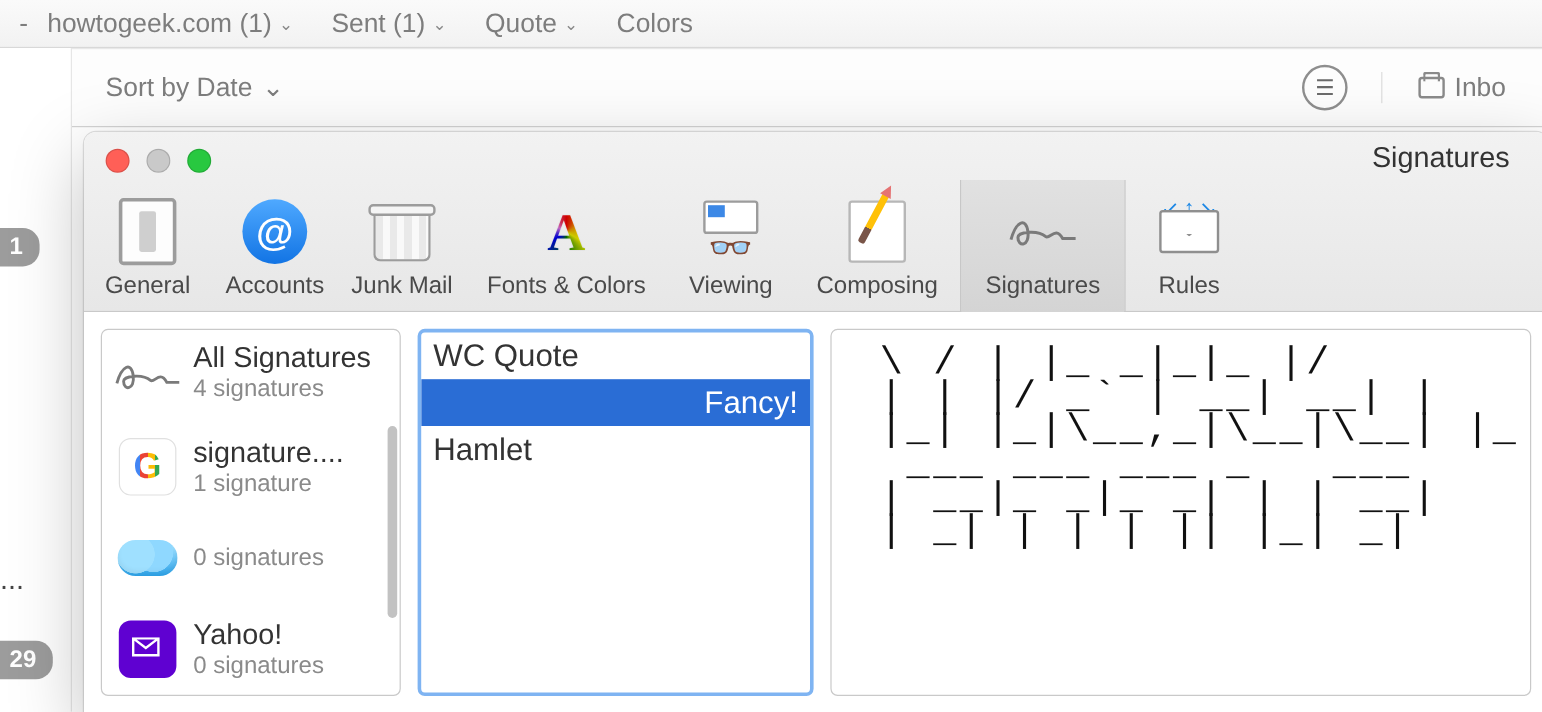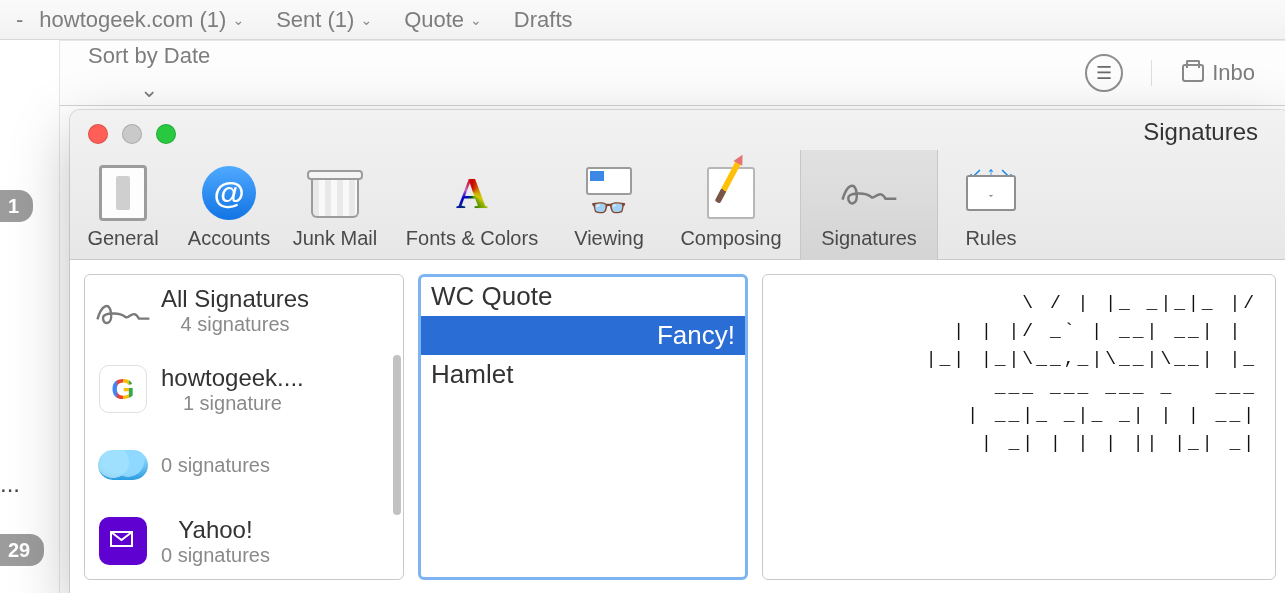--- a/index.html
+++ b/index.html
@@ -27,21 +27,21 @@
 
   .bg-toolbar-second {
     position: absolute; left: 60px; right: 0; top: 40px; height: 66px;
     background: #fdfdfd;
     border-top: 1px solid #e8e8e8;
     border-bottom: 1px solid #d3d3d3;
     display: flex; align-items: center; justify-content: space-between;
     padding: 0 30px 0 28px;
     font-size: 22px; color: #7d7d7d;
   }
-  .sort-by { display: flex; align-items: center; gap: 8px; cursor: pointer; flex-direction: column; }
+  .sort-by { display: flex; align-items: center; gap: 8px; cursor: pointer; }
   .right-tools { display: flex; align-items: center; gap: 28px; }
 
   .circle-btn {
     width: 38px; height: 38px; border-radius: 50%;
     border: 2px solid #8e8e8e; display: flex; align-items: center; justify-content: center;
     color: #6b6b6b; font-size: 18px;
   }
   .inb-wrap { display: flex; align-items: center; gap: 8px; border-left:1px solid #ddd; padding-left: 30px; height: 100%; }
 
   .left-edge {
@@ -128,23 +128,22 @@
   .ic-rules .env { width:50px; height:36px; border:2px solid #8f8f8f; border-radius:3px; background:#fff; position:relative;}
   .ic-rules .env::after { content:""; position:absolute; left:0; right:0; top:0; height:18px; border-bottom:2px solid #8f8f8f; clip-path: polygon(0 0, 100% 0, 50% 100%); background:#fff;}
   .ic-rules .arrows { position:absolute; top:-12px; left:0; right:0; display:flex; justify-content:space-around; font-size:18px; color:#1e88e5;}
 
   
   .pref-body {
     position: absolute; left: 0; right: 0; top: 150px; bottom: 0;
     display: flex; gap: 14px; padding: 14px; background:#fff;
   }
   .col1 {
-    width: 320px; border: 1px solid #c9c9c9; border-radius: 6px; overflow-y: auto;
+    width: 250px; border: 1px solid #c9c9c9; border-radius: 6px; overflow-y: auto;
     position: relative;
-    text-align: center;
   }
   .acct-item {
     display: flex; align-items: center; gap: 10px; padding: 10px 10px;
     cursor: pointer;
   }
   .acct-item.top { align-items: flex-start; }
   .acct-item .ic-box {
     width: 56px; height: 56px; display:flex; align-items:center; justify-content:center;
     border-radius: 10px;
   }
@@ -188,22 +187,22 @@
   .sig-list .sig-item.selected {
     background:#2a6dd5; color:#fff;text-align:right;
   }
 
   .col3 {
     flex: 1; border: 1px solid #c9c9c9; border-radius: 6px; padding: 14px 18px;
     overflow: hidden;
   }
   .ascii-preview {
     font-family: "Menlo", "Courier New", monospace;
-    font-size: 18px; letter-spacing: 3px; line-height: 28px;
-    white-space: pre; color:#111;text-align:right;
+    font-size: 32px; letter-spacing: 3px; line-height: 28px;
+    white-space: pre; color:#111;
   }
 
   
   svg { display:block; }
   .folder-ic { width:22px; height:18px; border:2px solid #8a8a8a; border-radius:3px; position:relative;}
   .folder-ic::before { content:""; position:absolute; top:-6px; left:2px; width:10px; height:6px; border:2px solid #8a8a8a; border-bottom:none; border-radius:2px 2px 0 0;}
 </style>
 </head>
 <body>
 
@@ -216,21 +215,21 @@
   </div>
   <div class="bg-mailbox-tab">
     <span>Sent (1)</span>
     <span class="chev">⌄</span>
   </div>
   <div class="bg-mailbox-tab">
     <span>Quote</span>
     <span class="chev">⌄</span>
   </div>
   <div class="bg-mailbox-tab">
-    <span>Drafts</span>
+    <span>Colors</span>
   </div>
 </div>
 
 <div class="bg-toolbar-second">
   <div class="sort-by">
     <span>Sort by Date</span>
     <span class="chev">⌄</span>
   </div>
   <div class="right-tools">
     <div class="circle-btn">
@@ -344,21 +343,21 @@
           <span class="sub">4 signatures</span>
         </div>
       </div>
       <div class="acct-item">
         <div class="ic-box">
             <div class="google-g">
               <span>G</span>
             </div>
           </div>
         <div class="lbls">
-          <span class="name">howtogeek....</span>
+          <span class="name">signature....</span>
           <span class="sub">1 signature</span>
         </div>
       </div>
       <div class="acct-item">
         <div class="ic-box">
             <div class="icloud"></div>
           </div>
         <div class="lbls">
           <span class="sub">0 signatures</span>
         </div>

